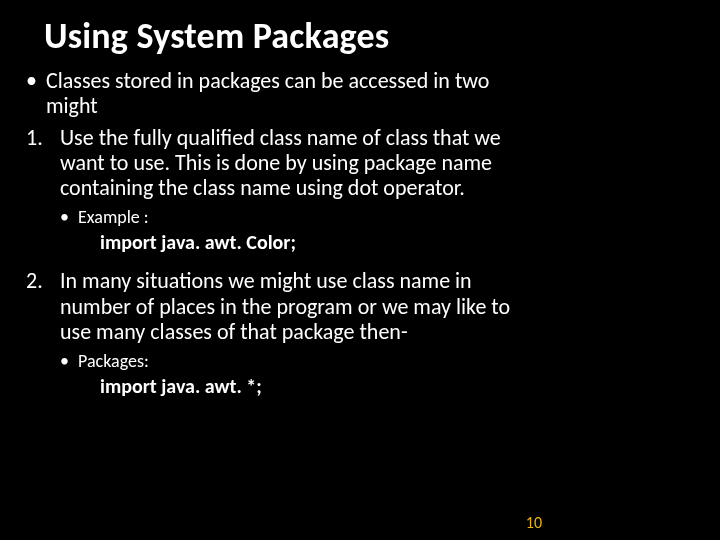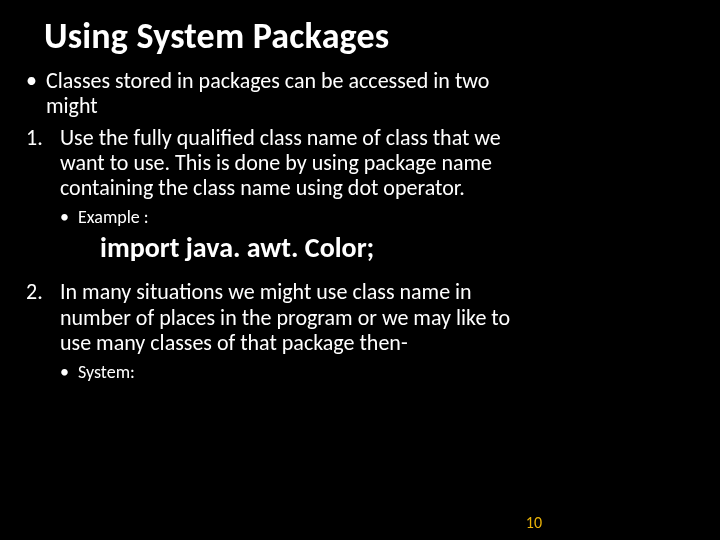--- a/index.html
+++ b/index.html
@@ -54,21 +54,21 @@
   .sub-bullet {
     display: flex;
     font-size: 18px;
     margin: 4px 0 2px 34px;
   }
   .sub-bullet .mark {
     width: 18px;
     flex: 0 0 18px;
   }
   .code-line {
-    font-size: 28px;
+    font-size: 20px;
     font-weight: 700;
     margin: 2px 0 14px 74px;
   }
   .page-number {
     position: absolute;
     right: 28px;
     bottom: 8px;
     font-size: 16px;
     color: #eab308;
   }
@@ -98,17 +98,18 @@
   <div class="code-line">import java. awt. Color;</div>
 
   <div class="num-item">
     <span class="num">2.</span>
     <span class="body">
       <span></span><span class="bold"></span><span>In many situations we might use class name in number of places in the program or we may like to use many classes of that package then-</span>
     </span>
   </div>
   <div class="sub-bullet">
     <span class="mark">•</span>
-    <span>System:</span>
+    <span>Packages:</span>
   </div>
+  <div class="code-line">import java. awt. *;</div>
 
   <div class="page-number">10</div>
 </div>
 
 </body></html>

